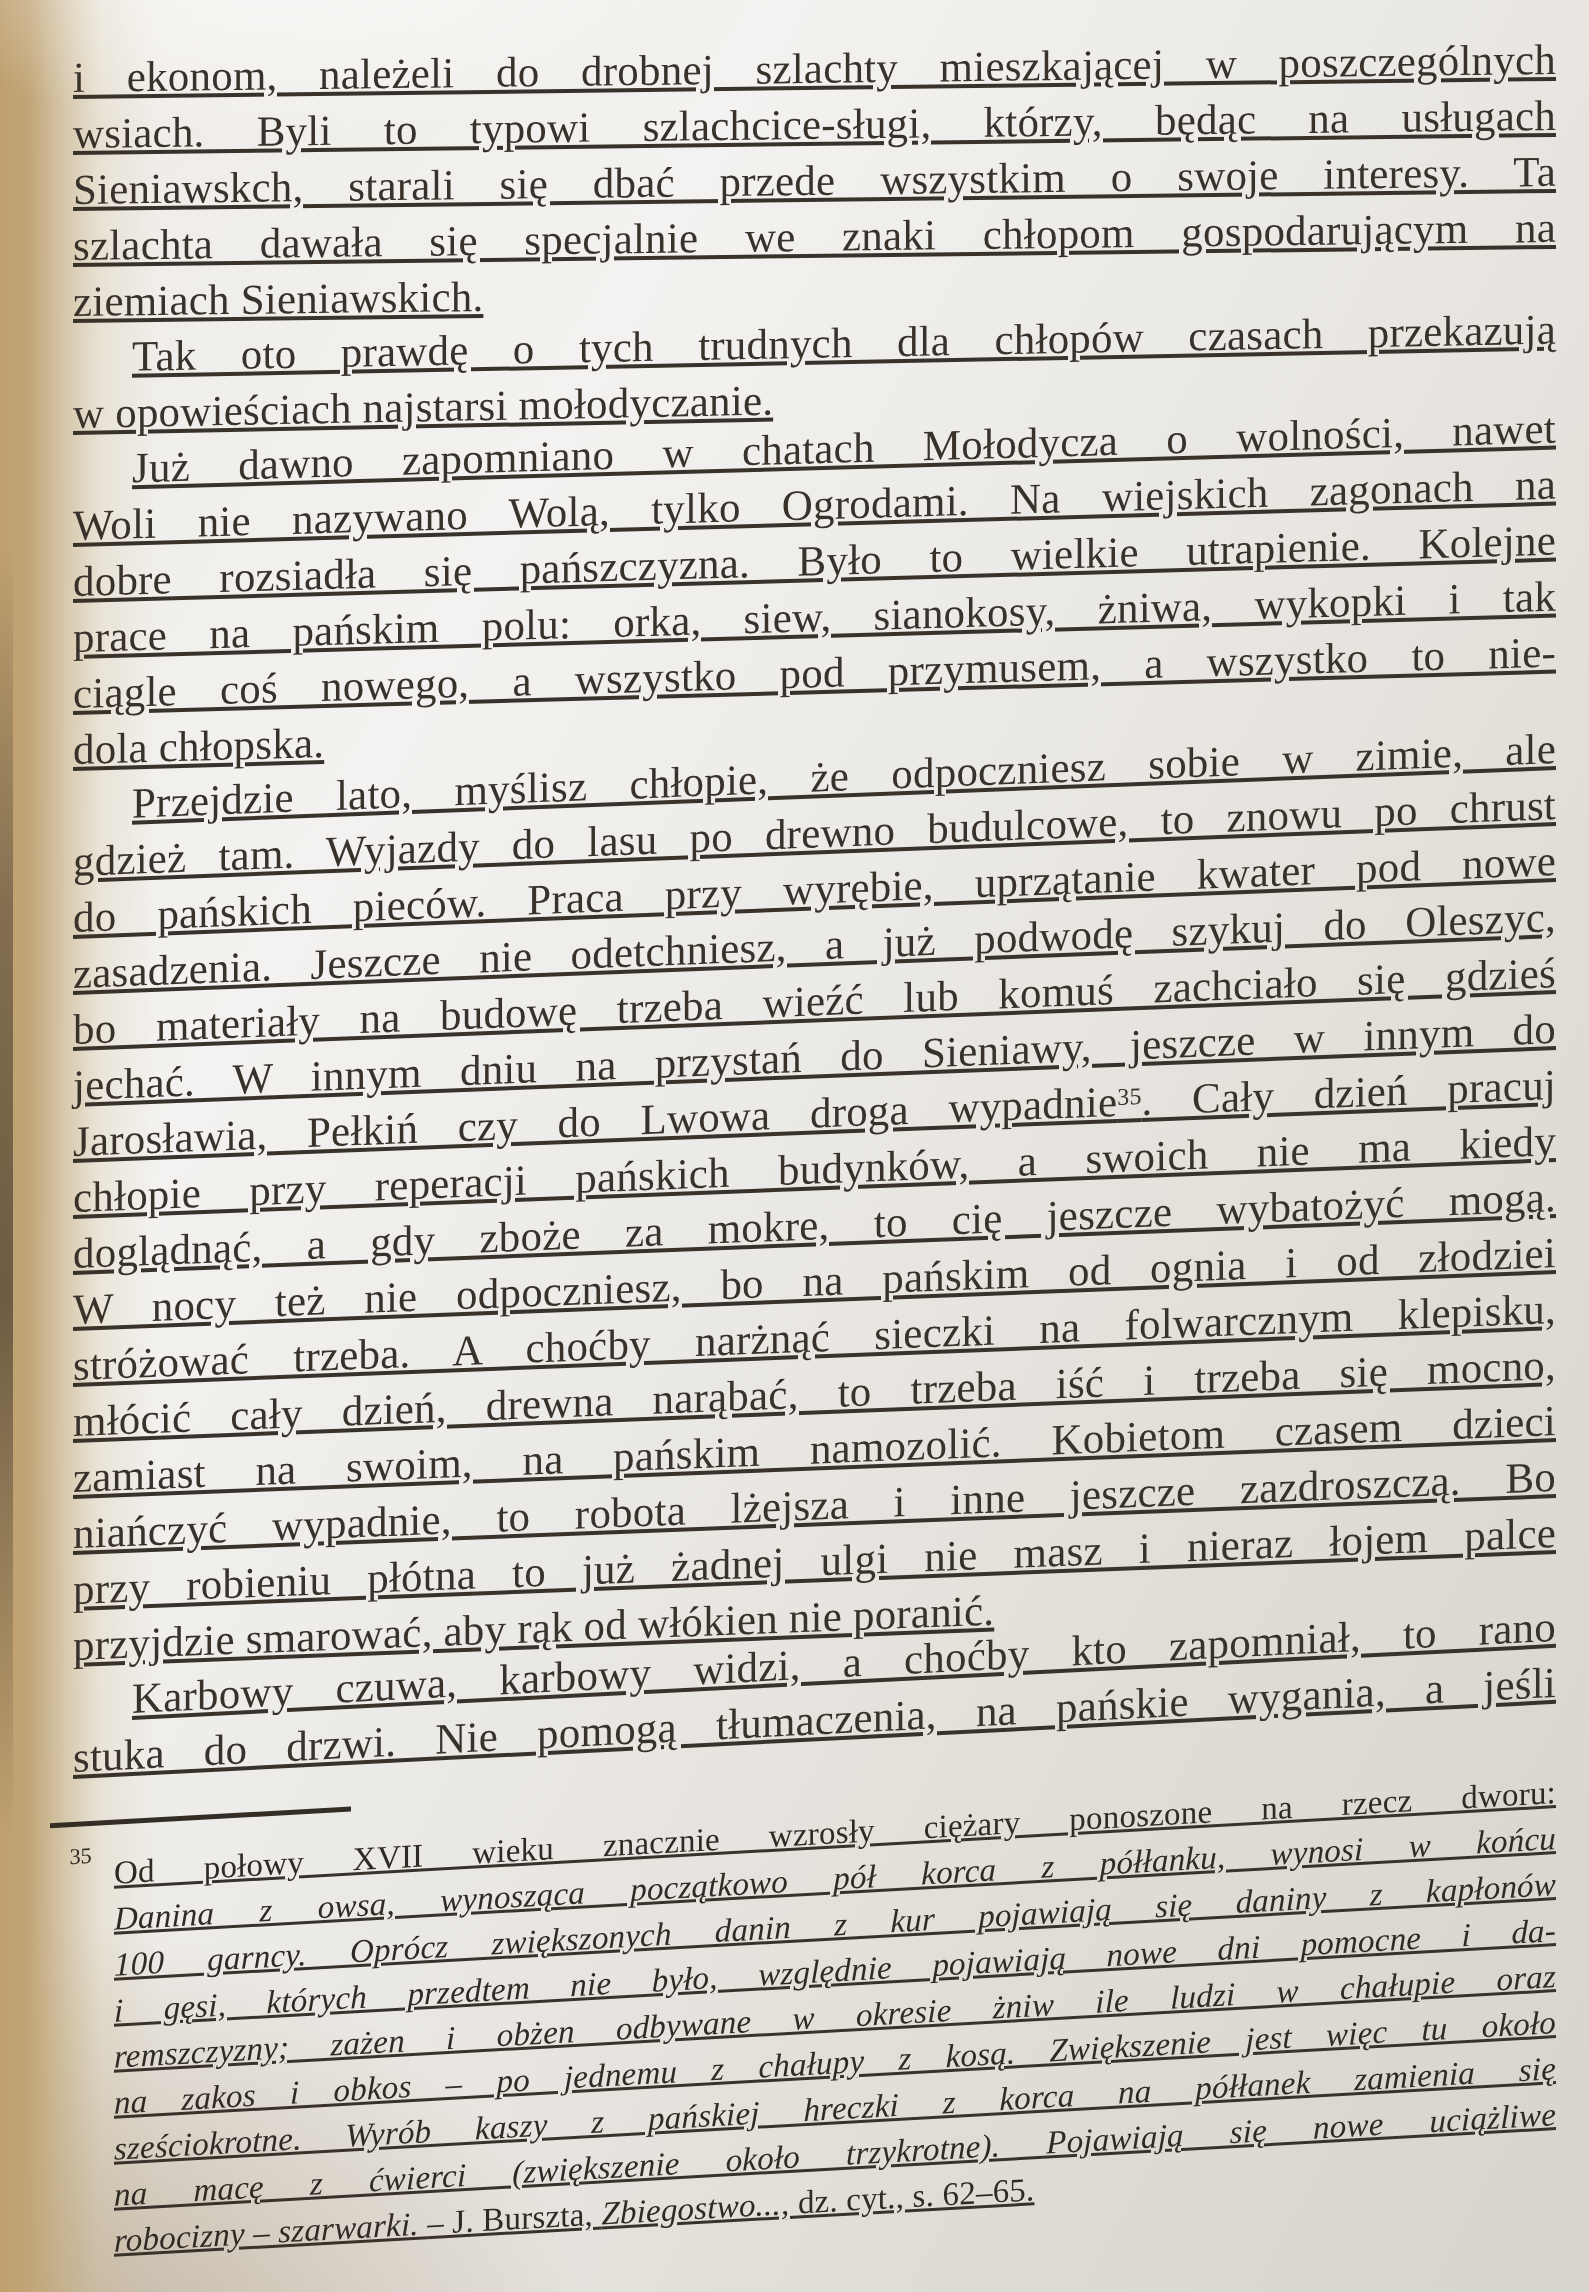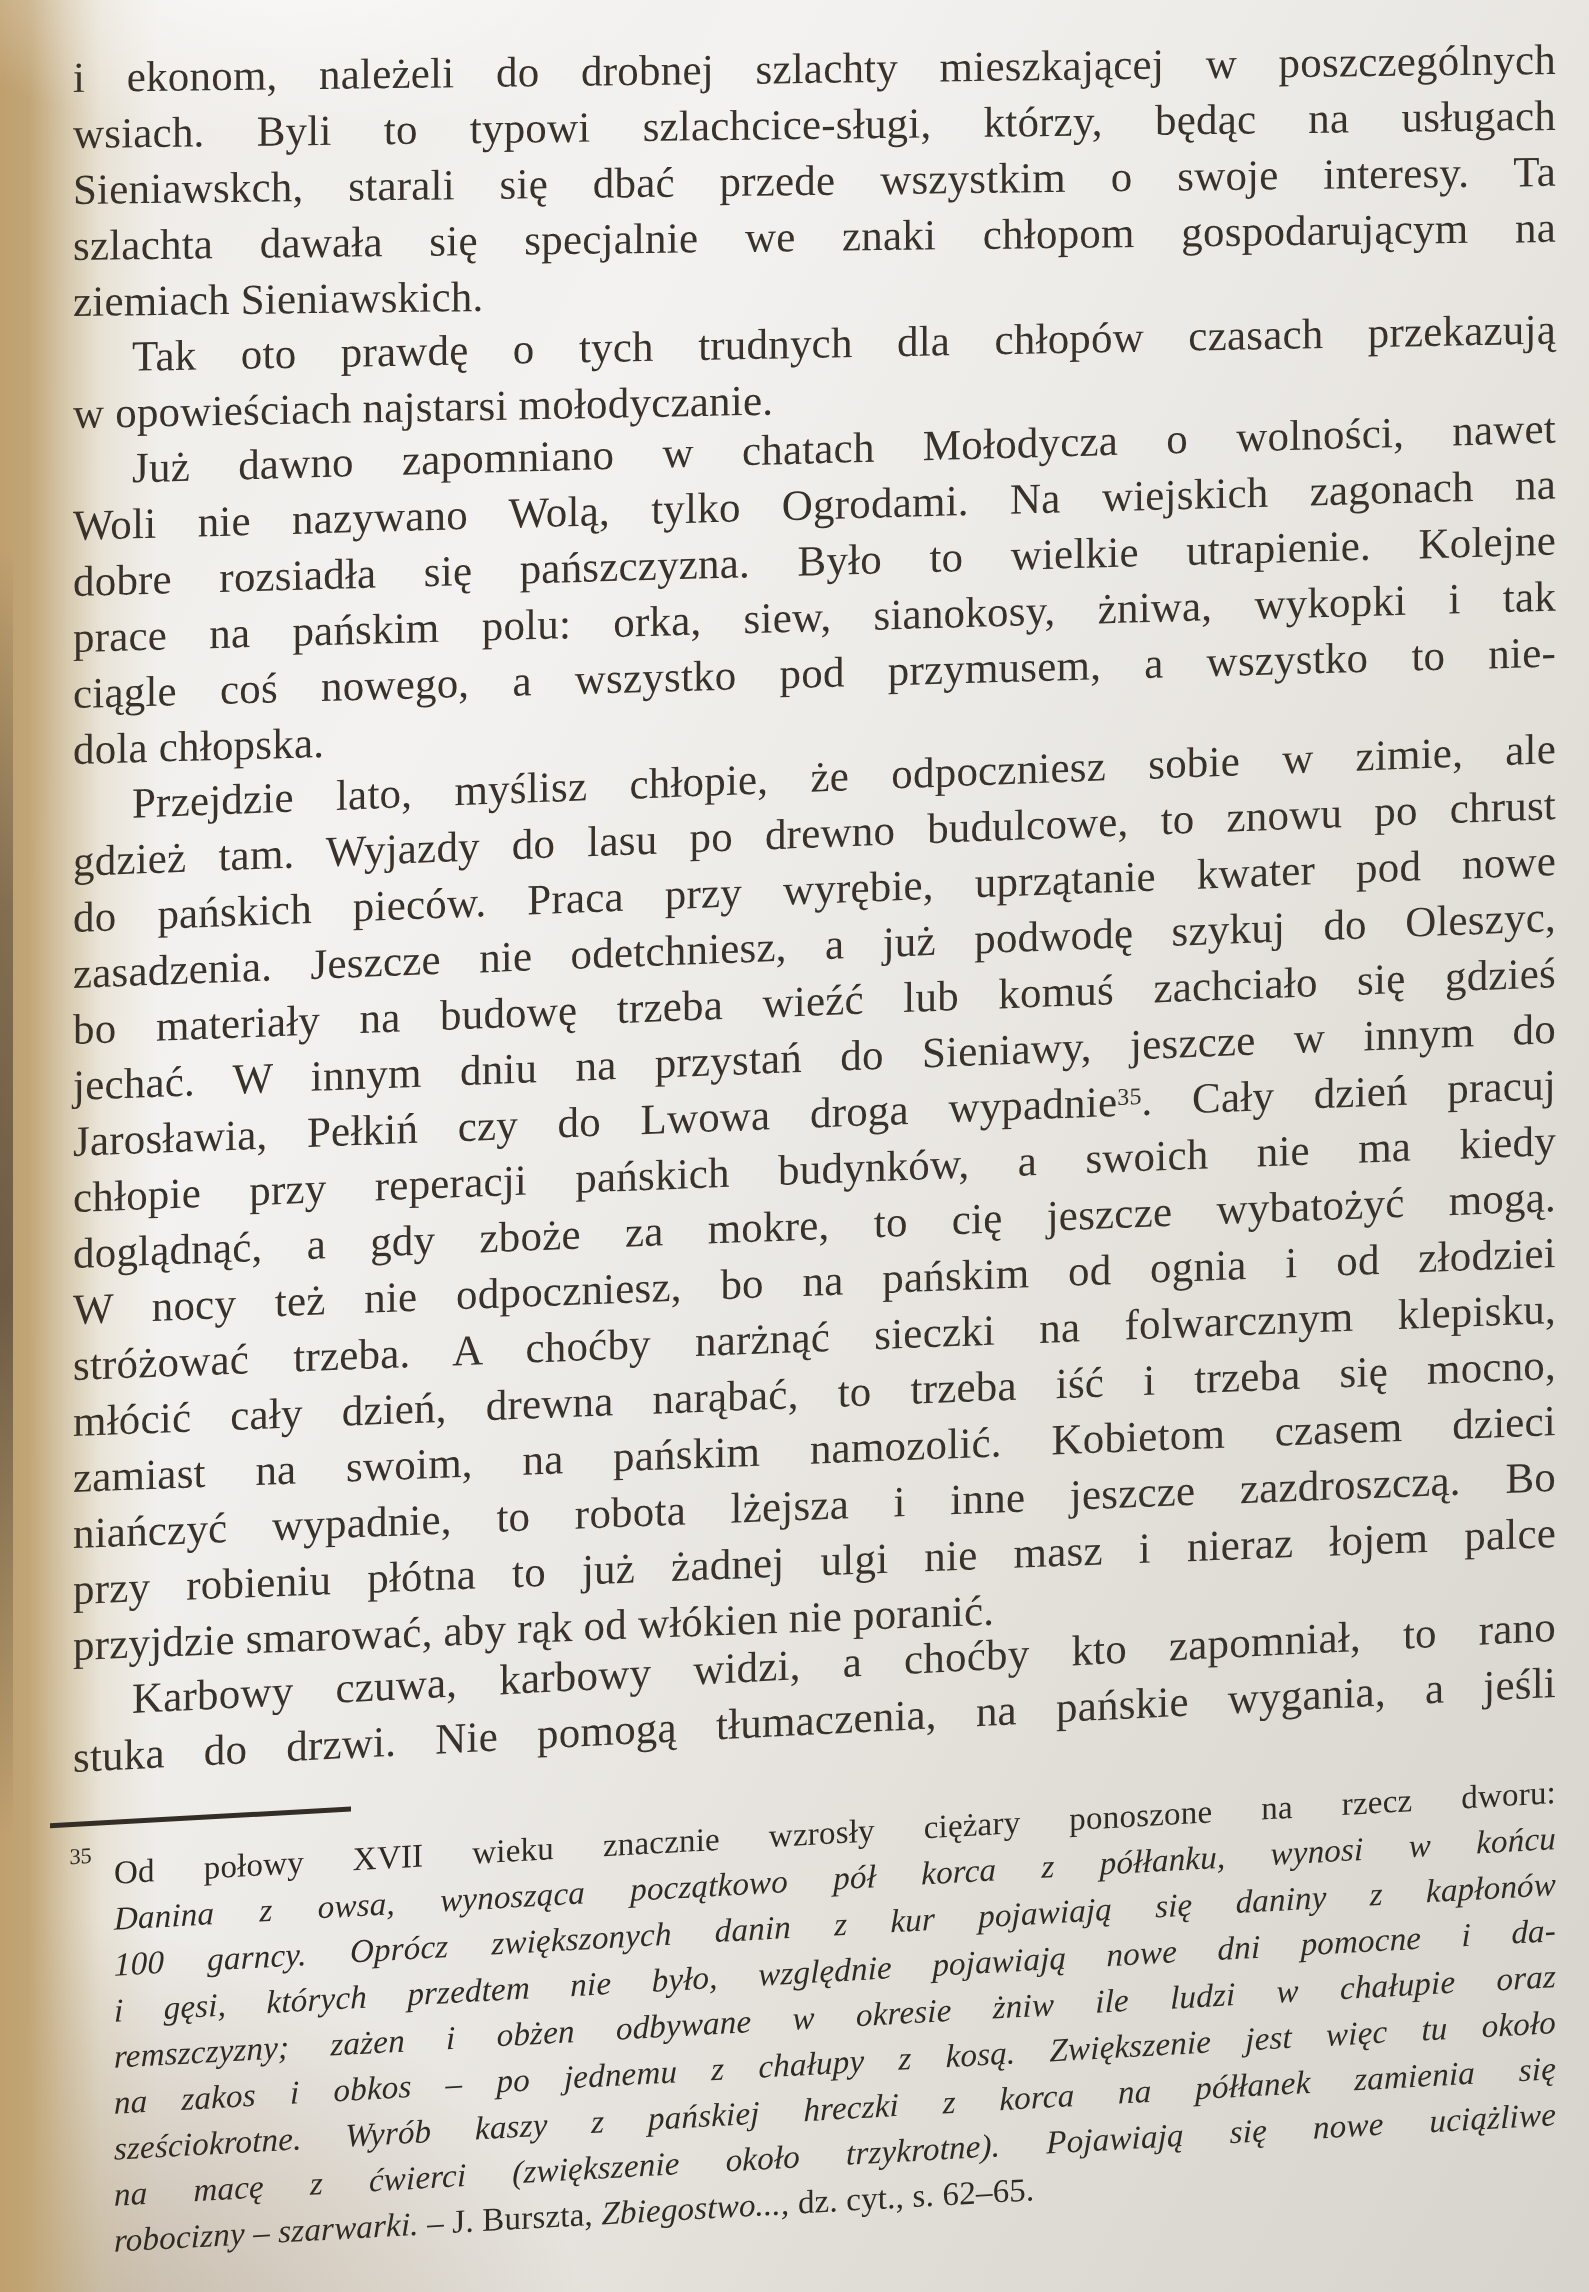--- a/index.html
+++ b/index.html
@@ -16,20 +16,21 @@
       linear-gradient(118deg, #eeebe6 0%, #f3f2f0 28%, #ebe9e5 50%, #e0ddd6 74%, #d7d4cd 100%);
   }
   .darkstrip{
     position:absolute;left:0;top:24%;width:13.4px;height:56%;
     background:linear-gradient(to bottom, rgba(70,60,48,0) 0%, rgba(70,60,48,.5) 28%, rgba(58,50,40,.62) 58%, rgba(80,68,52,0) 100%);
   }
   .content{
     position:absolute;left:0;top:0;width:100%;
     box-sizing:border-box;
     padding:50px 34px 0 73px;
+    text-decoration:underline;
   }
   .para{transform-origin:0 50%;}
   .sk1{transform:skewY(-0.7deg);}
   .sk2{transform:skewY(-1.1deg);}
   .sk3{transform:skewY(-1.6deg);}
   .sk4{transform:skewY(-2.2deg);}
   .sk5{transform:skewY(-2.9deg);}
   .line{
     font-size:43px;line-height:56px;
     text-align:justify;text-align-last:justify;

